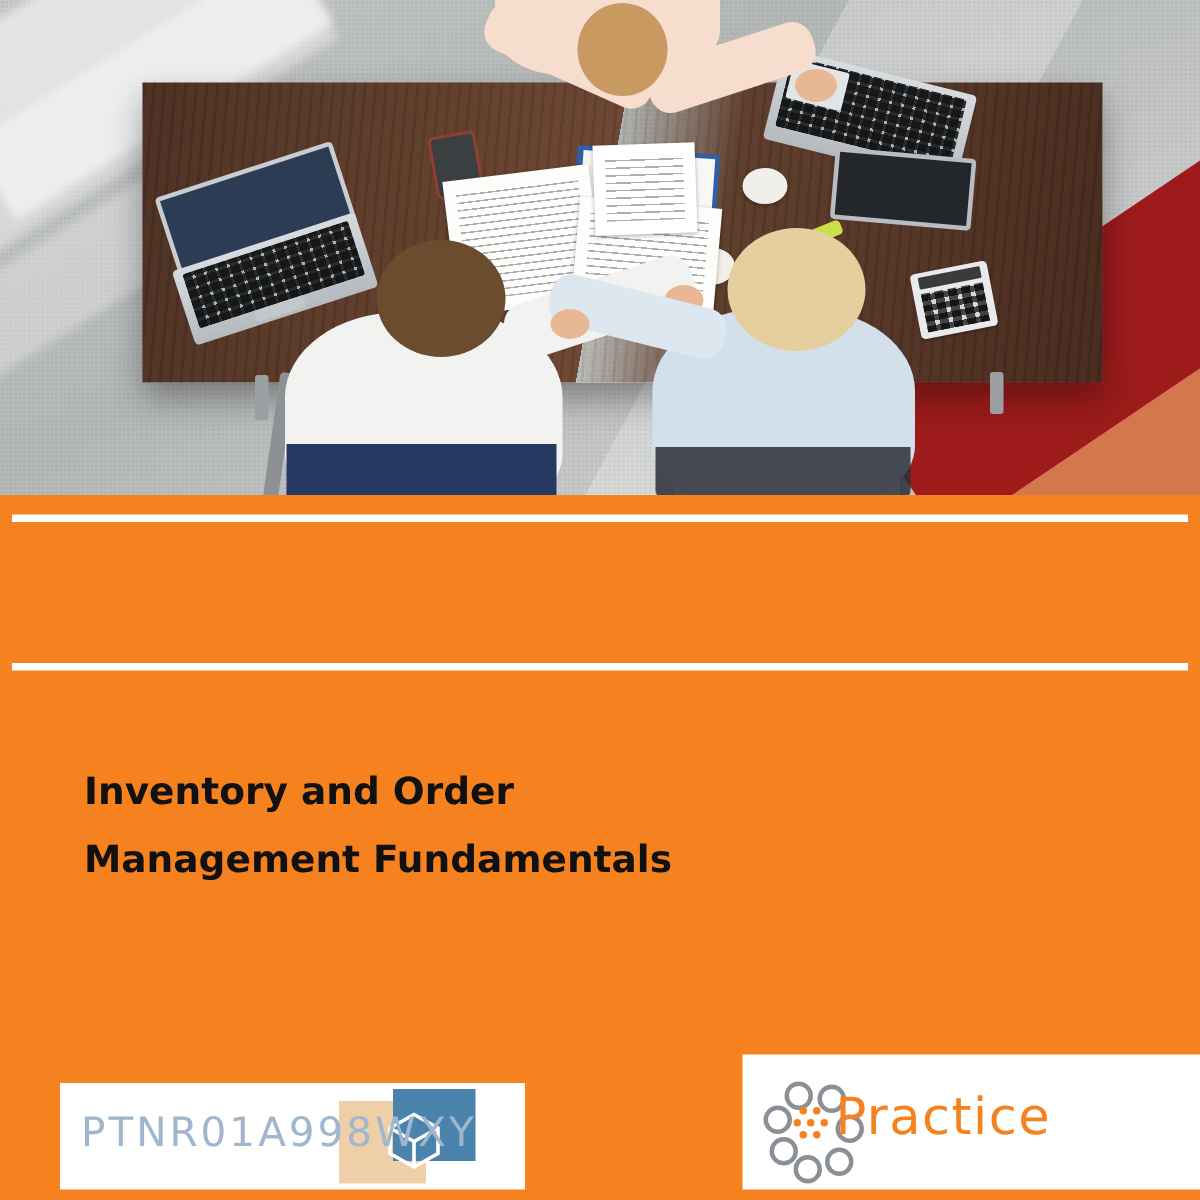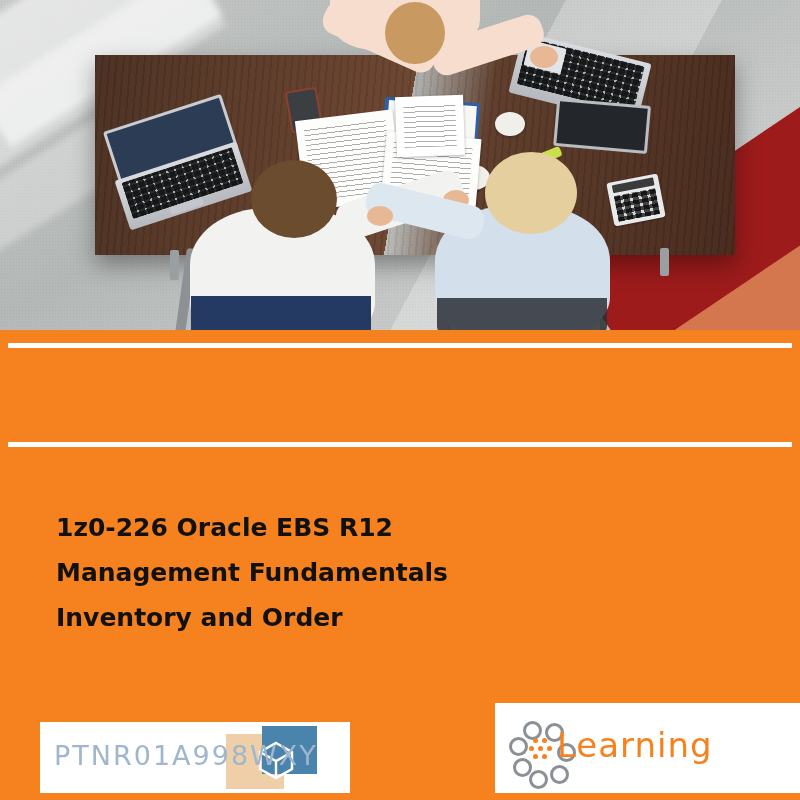--- a/index.html
+++ b/index.html
@@ -202,23 +202,22 @@
       <div class="head"></div>
       <div class="hand" style="left:-58px;top:48px;width:26px;height:20px;"></div>
     </div>
   </div>
 
   <div class="body">
     <div class="rule rule-top"></div>
     <div class="rule rule-bot"></div>
 
     <div class="subtitle">
-      <div>1z0-226 Oracle EBS R12</div>
+      <div>Inventory and Order</div>
       <div>Management Fundamentals</div>
-      <div>Inventory and Order</div>
     </div>
   </div>
 
   <div class="logo-left">
     <div class="sq-tan"></div>
     <div class="sq-blue"></div>
     <svg class="cube" viewBox="0 0 40 40">
       <polygon points="20,3 36,12 36,29 20,38 4,29 4,12" fill="none" stroke="#ffffff" stroke-width="2.4"></polygon>
       <polyline points="4,12 20,21 36,12" fill="none" stroke="#ffffff" stroke-width="2.4"></polyline>
       <line x1="20" y1="21" x2="20" y2="38" stroke="#ffffff" stroke-width="2.4"></line>
@@ -236,16 +235,16 @@
       <div class="ring" style="left:36px;top:2px;"></div>
       <div class="ring" style="left:14px;top:0px;"></div>
       <div class="odot" style="left:24px;top:17px;"></div>
       <div class="odot" style="left:33px;top:17px;"></div>
       <div class="odot" style="left:20px;top:25px;"></div>
       <div class="odot" style="left:29px;top:25px;"></div>
       <div class="odot" style="left:38px;top:25px;"></div>
       <div class="odot" style="left:24px;top:33px;"></div>
       <div class="odot" style="left:33px;top:33px;"></div>
     </div>
-    <div class="brand">Learning</div>
+    <div class="brand">Practice</div>
   </div>
 
 </div>
 
 </body></html>

